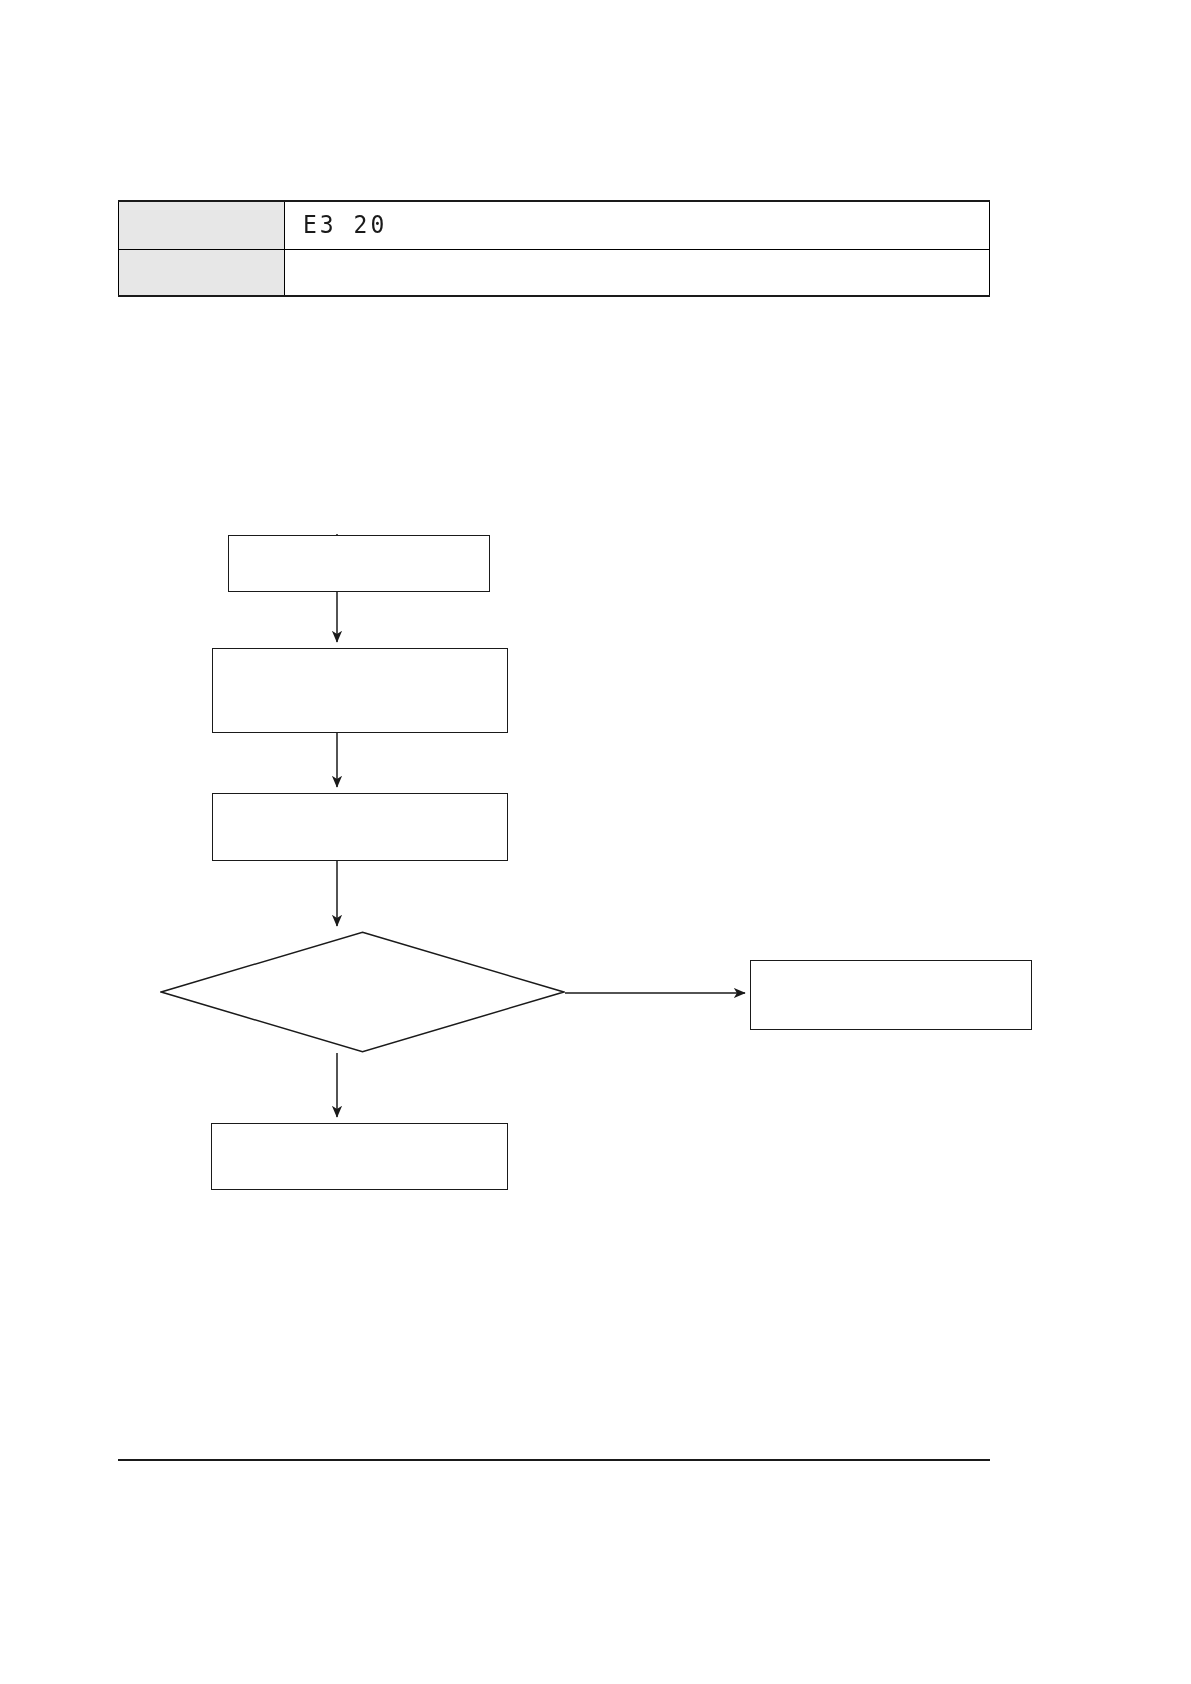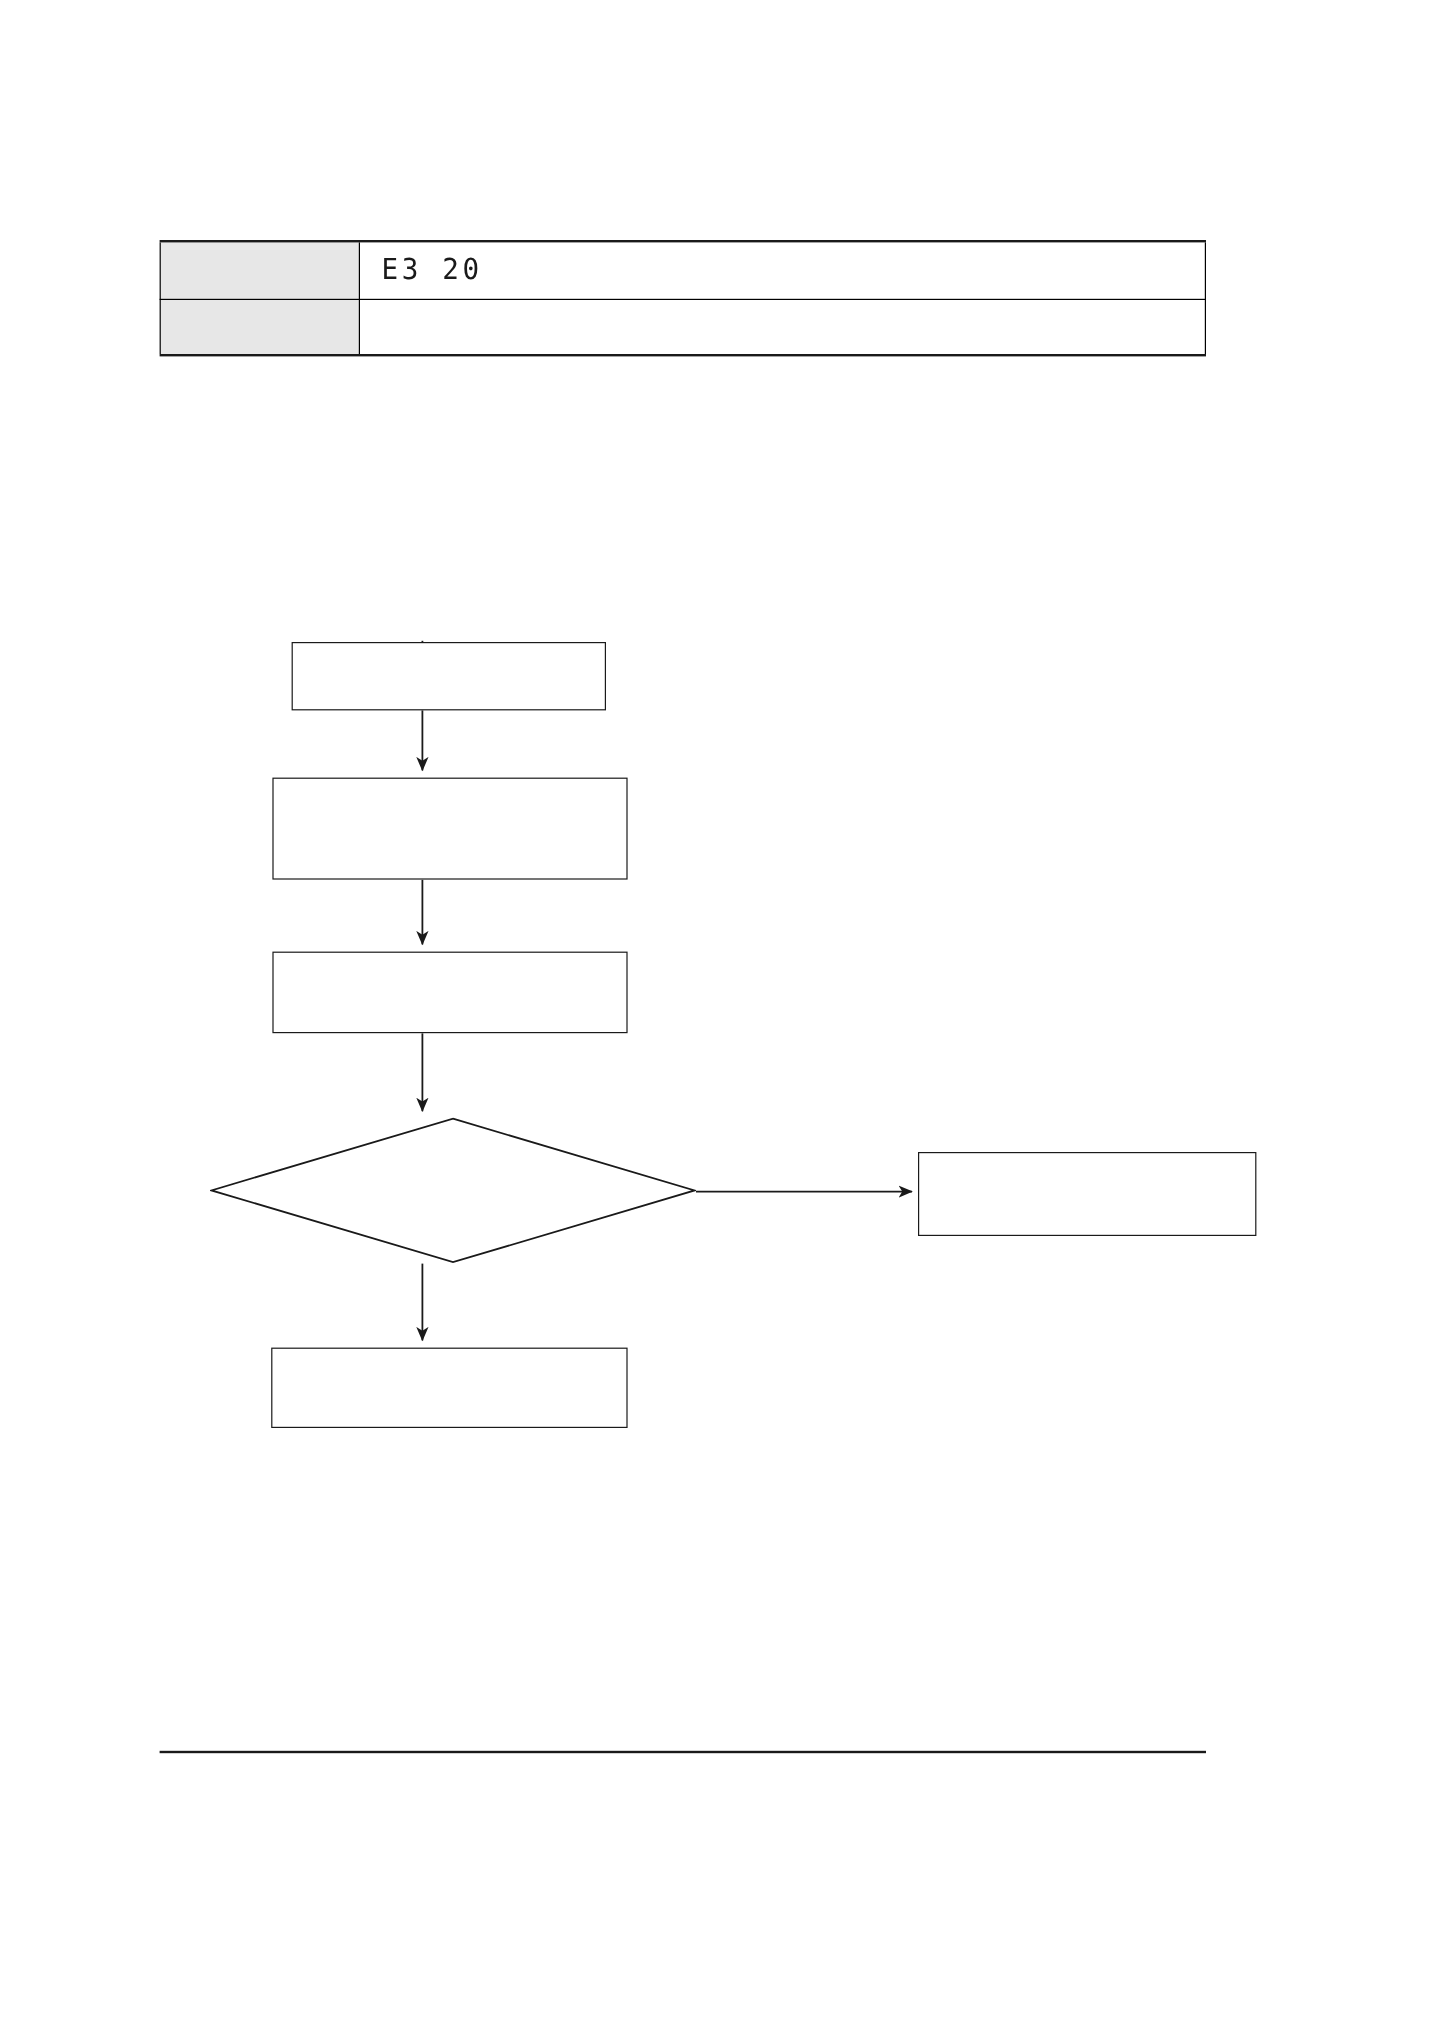--- a/index.html
+++ b/index.html
@@ -11,21 +11,21 @@
     width: 1191px;
     height: 1684px;
     position: relative;
     font-family: "Liberation Sans", sans-serif;
     color: #000000;
     overflow: hidden;
   }
 
   .page {
     position: absolute;
-    left: 15px; top: 0;
+    left: 0; top: 0;
     width: 1033px;
     height: 1684px;
     background: #ffffff;
   }
 
   
   .err-table {
     position: absolute;
     left: 118px;
     top: 200px;

